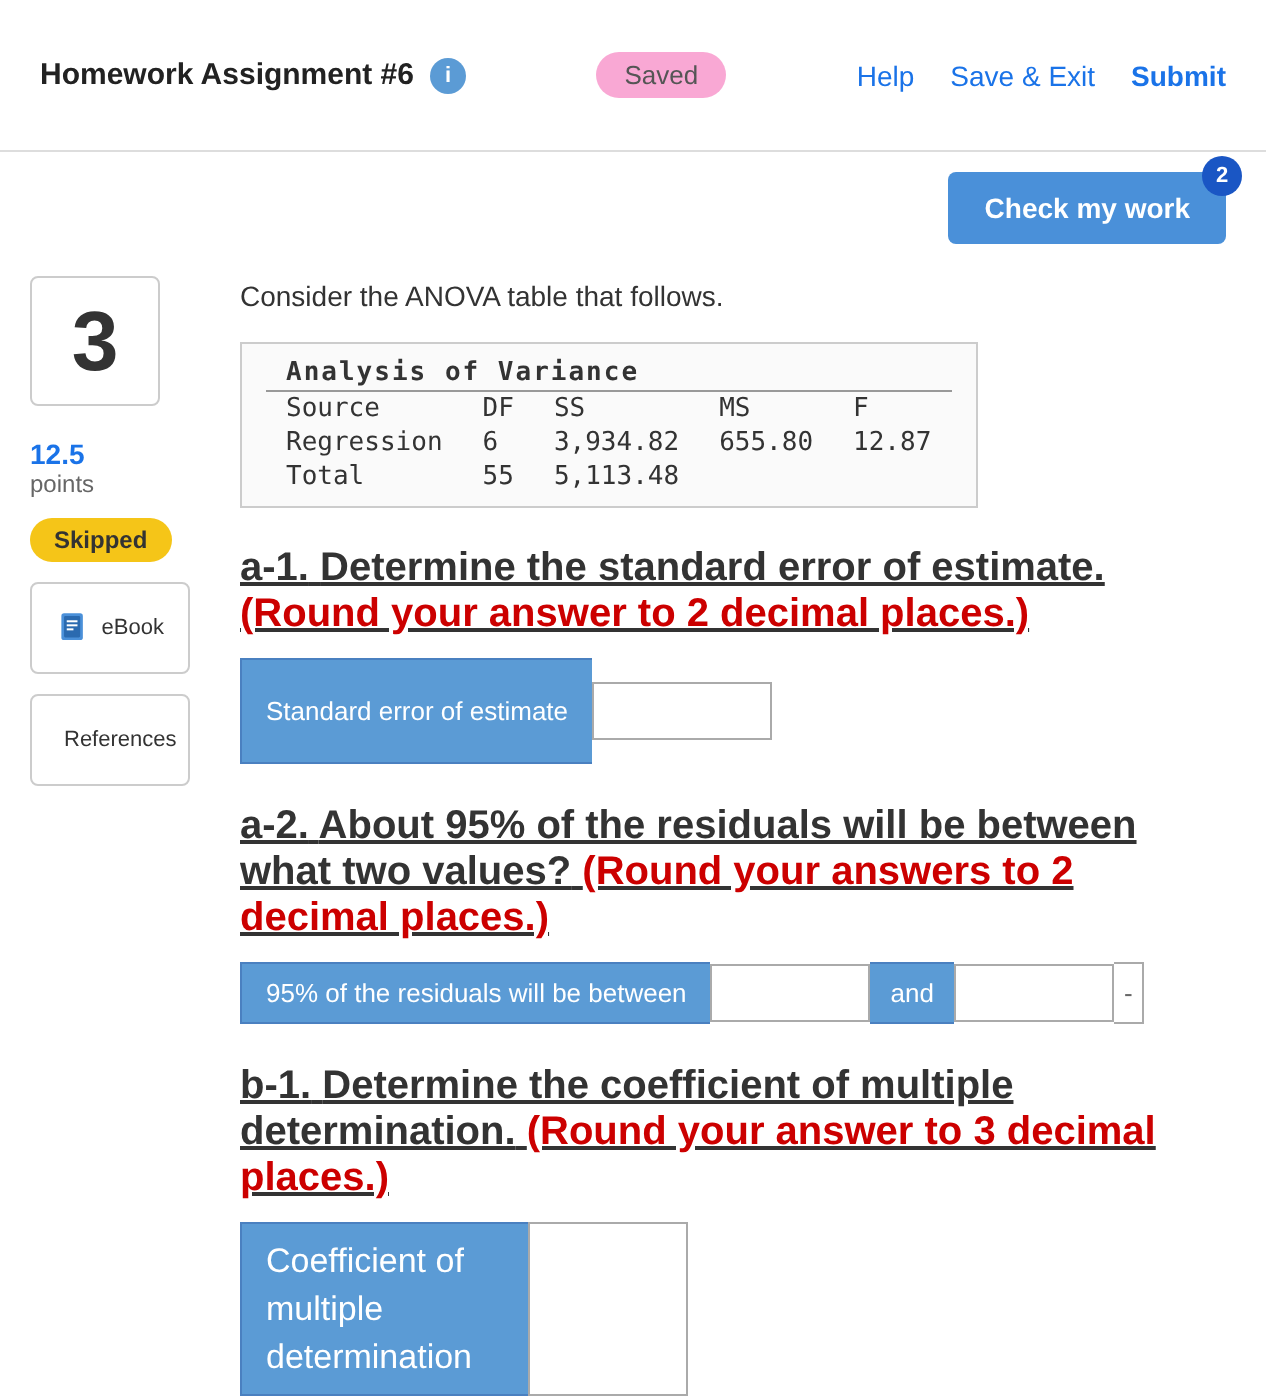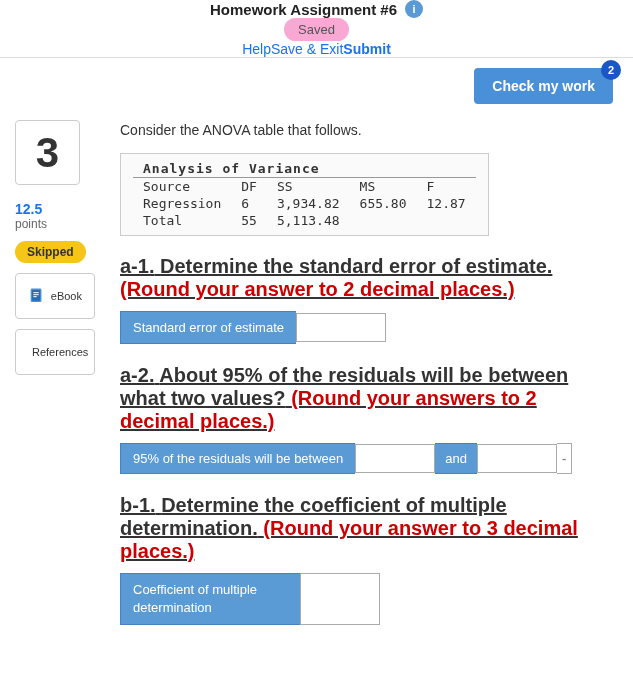--- a/index.html
+++ b/index.html
@@ -10,24 +10,23 @@
       color: #333;
       width: 633px;
       min-height: 700px;
     }
 
     
     .header {
       display: flex;
       align-items: center;
       justify-content: space-between;
-      padding: 0 20px;
+      padding: 26px 20px;
       border-bottom: 1px solid #ddd;
       background: #fff;
-      flex-direction: column;
     }
     .header-left {
       display: flex;
       align-items: center;
       gap: 8px;
     }
     .header-title {
       font-size: 15px;
       font-weight: 600;
       color: #222;
@@ -48,20 +47,21 @@
     .saved-badge {
       background: #f9a8d4;
       border-radius: 12px;
       padding: 4px 14px;
       font-size: 13px;
       color: #555;
     }
     .header-right {
       display: flex;
       align-items: flex-start;
+      gap: 18px;
     }
     .header-link {
       color: #1a73e8;
       font-size: 14px;
       cursor: pointer;
       text-decoration: none;
     }
     .submit-btn {
       background: none;
       border: none;
@@ -225,21 +225,21 @@
     
     .input-row {
       display: flex;
       align-items: center;
       margin: 10px 0 18px;
       gap: 0;
     }
     .input-label-box {
       background: #5b9bd5;
       color: #fff;
-      padding: 8px 12px;
+      padding: 18px 12px;
       font-size: 13px;
       border: 1px solid #4a80c0;
       border-right: none;
       white-space: nowrap;
     }
     .input-field {
       border: 1px solid #aaa;
       padding: 6px 8px;
       font-size: 13px;
       width: 90px;
@@ -299,25 +299,25 @@
     .coeff-input-row {
       display: flex;
       align-items: stretch;
       margin: 10px 0 18px;
       gap: 0;
     }
     .coeff-label-box {
       background: #5b9bd5;
       color: #fff;
       padding: 7px 12px;
-      font-size: 13px;
+      font-size: 17px;
       border: 1px solid #4a80c0;
       border-right: none;
       white-space: pre-wrap;
-      width: 180px;
+      width: 144px;
       line-height: 1.4;
     }
     .coeff-input {
       border: 1px solid #aaa;
       padding: 6px 8px;
       font-size: 13px;
       width: 80px;
       outline: none;
     }
 

